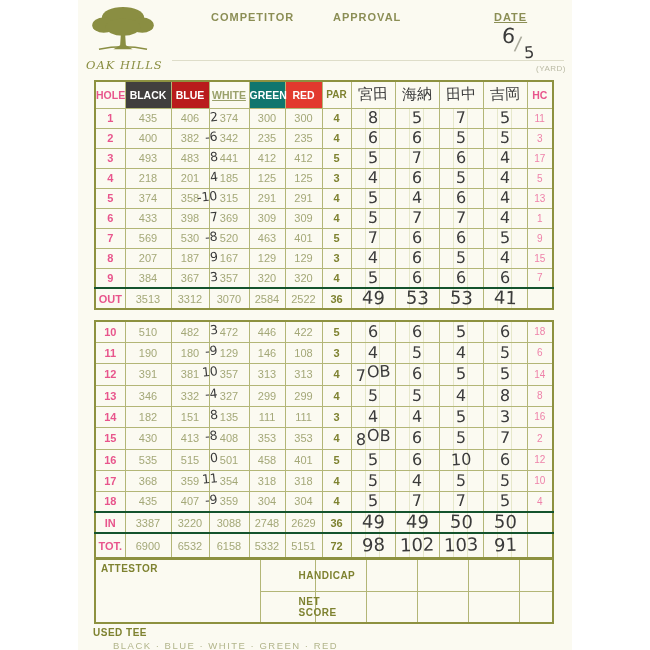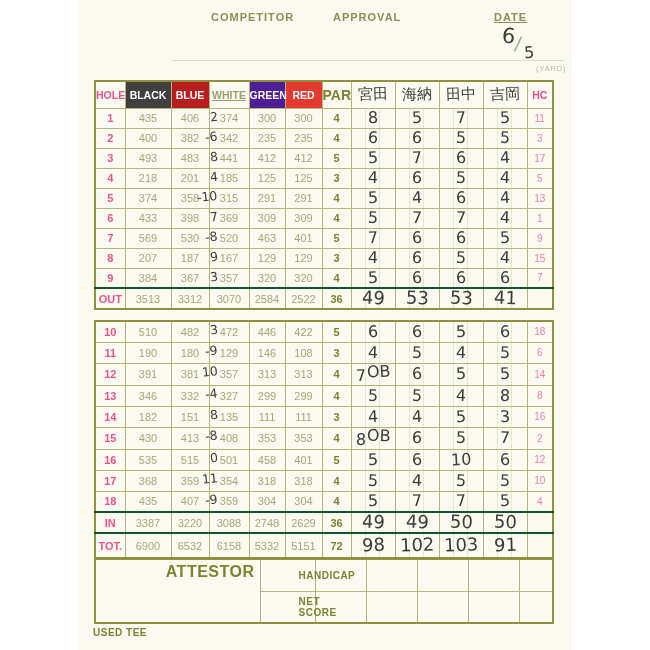--- a/index.html
+++ b/index.html
@@ -32,53 +32,66 @@
   #tbl-back tbody tr{height:21px;}
   tr.total-row{height:21px;}
   tr.total-row td{border-top:2px solid #14532d;}
   #tbl-back tr.tot-row{height:25px;}
   #tbl-bottom tr{height:32px;}
 
   .th-hole,.th-hc{color:#e8558c;font-size:10.5px;}
   .th-black{background:#413f3e;color:#fff;font-size:10.5px;}
   .th-blue{background:#b91c1c;color:#fff;font-size:10.5px;}
   .th-white{color:#9aa06a;font-size:10.5px;text-decoration:underline;}
-  .th-green{background:#4c1d95;color:#fff;font-size:10.5px;}
+  .th-green{background:#0f766e;color:#fff;font-size:10.5px;}
   .th-red{background:#e23a2e;color:#fff;font-size:10.5px;}
-  .th-par{color:#7e8230;font-size:14px;}
+  .th-par{color:#7e8230;font-size:10px;}
   .pname{font-size:15px;font-weight:normal;display:inline-block;transform:rotate(-2deg);}
 
   td.hole,td.tlabel{color:#e8558c;font-weight:bold;font-size:11px;}
   td.yard{color:#a4a878;font-size:11px;}
   td.par{color:#7e8230;font-weight:bold;font-size:11px;}
   td.hc{color:#ee82a9;font-size:10px;}
   td.rel{position:relative;}
   .note{position:absolute;right:-9px;top:2px;font-size:12.5px;line-height:1;
         transform:rotate(-6deg);z-index:3;}
   td.score{background-image:linear-gradient(#e6e8cb,#e6e8cb),linear-gradient(#e6e8cb,#e6e8cb);
            background-repeat:no-repeat;background-size:1px 100%;background-position:33% 0,66% 0;}
   td.score .hw{font-size:16px;display:inline-block;transform:rotate(-3deg);line-height:1;}
   tbody tr:nth-child(even) td.score .hw{transform:rotate(2deg);}
   tr.total-row td.score .hw{font-size:18px;transform:rotate(-2deg);}
   .obnote{font-size:8px;margin-left:1px;vertical-align:4px;transform:none;display:inline-block;}
 
-  td.attestor{vertical-align:top;text-align:right;padding:3px 5px;color:#7e8230;
-              font-weight:bold;font-size:16px;letter-spacing:.5px;}
+  td.attestor{vertical-align:top;text-align:left;padding:3px 5px;color:#7e8230;
+              font-weight:bold;font-size:10px;letter-spacing:.5px;}
   td.flabel{color:#7e8230;font-weight:bold;font-size:10px;letter-spacing:.5px;padding-left:38px;}
 
   .usedtee-label{position:absolute;left:15px;top:627px;color:#7e8230;font-weight:bold;
                  font-size:10px;letter-spacing:.5px;}
   .usedtee-value{position:absolute;left:35px;top:640px;color:#b2b58b;font-size:9.5px;
                  letter-spacing:1.5px;}
 </style>
 </head>
 <body>
 
 <div class="card">
 
+  <div class="logo">
+    <svg width="68" height="50" viewBox="0 0 70 52">
+      <g fill="#8a8e42">
+        <ellipse cx="35" cy="14" rx="22" ry="11"></ellipse>
+        <ellipse cx="15" cy="22" rx="12" ry="8"></ellipse>
+        <ellipse cx="55" cy="22" rx="12" ry="8"></ellipse>
+        <ellipse cx="35" cy="24" rx="18" ry="9"></ellipse>
+        <path d="M33 28 L32 43 L25 47 L45 47 L38 43 L37 28 Z"></path>
+      </g>
+      <path d="M10 47 Q35 42 60 47" stroke="#8a8e42" stroke-width="1.5" fill="none"></path>
+    </svg>
+    <div class="logoname">OAK HILLS</div>
+  </div>
 
   <div class="toplabel" style="left:94px;top:11px;margin-left:39px;">COMPETITOR</div>
   <div class="toplabel" style="left:255px;top:11px;">APPROVAL</div>
   <div class="toplabel" style="left:416px;top:11px;text-decoration:underline;">DATE</div>
   <div class="hrule"></div>
   <div class="yardlbl">(YARD)</div>
   <div class="hw date6">6</div>
   <div class="hw dateslash">/</div>
   <div class="hw date5">5</div>
 
@@ -455,13 +468,14 @@
         <td></td>
         <td></td>
         <td></td>
         <td></td>
         <td></td>
       </tr>
     </tbody>
   </table>
 
   <div class="usedtee-label">USED TEE</div>
+  <div class="usedtee-value">BLACK · BLUE · WHITE · GREEN · RED</div>
 </div>
 
 </body></html>

